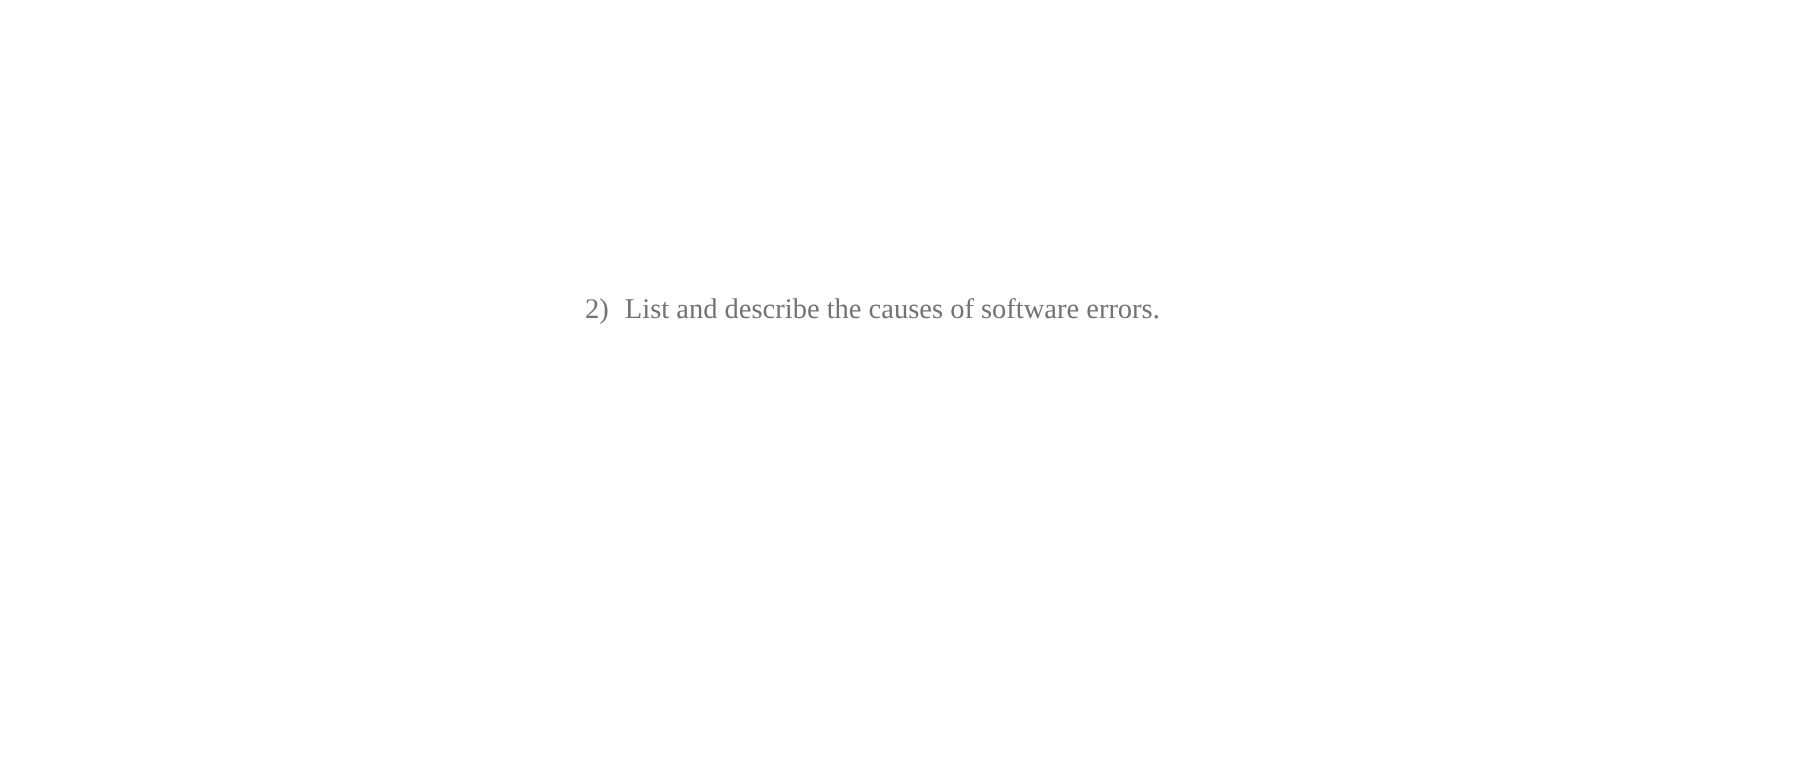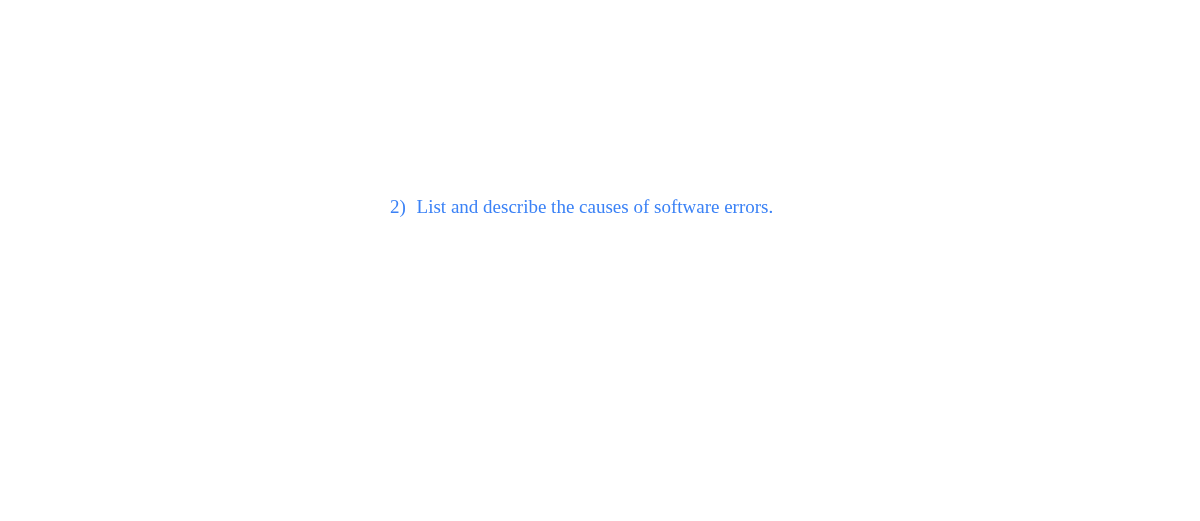--- a/index.html
+++ b/index.html
@@ -12,21 +12,21 @@
       height: 521px;
       background: #ffffff;
       font-family: "Times New Roman", Times, serif;
       position: relative;
     }
     .question-line {
       position: absolute;
       left: 390px;
       top: 196px;
       font-size: 19px;
-      color: #3b82f6;
+      color: #737373;
       white-space: nowrap;
     }
     .question-number {
       display: inline;
     }
     .question-text {
       display: inline;
       margin-left: 6px;
     }
   </style>

